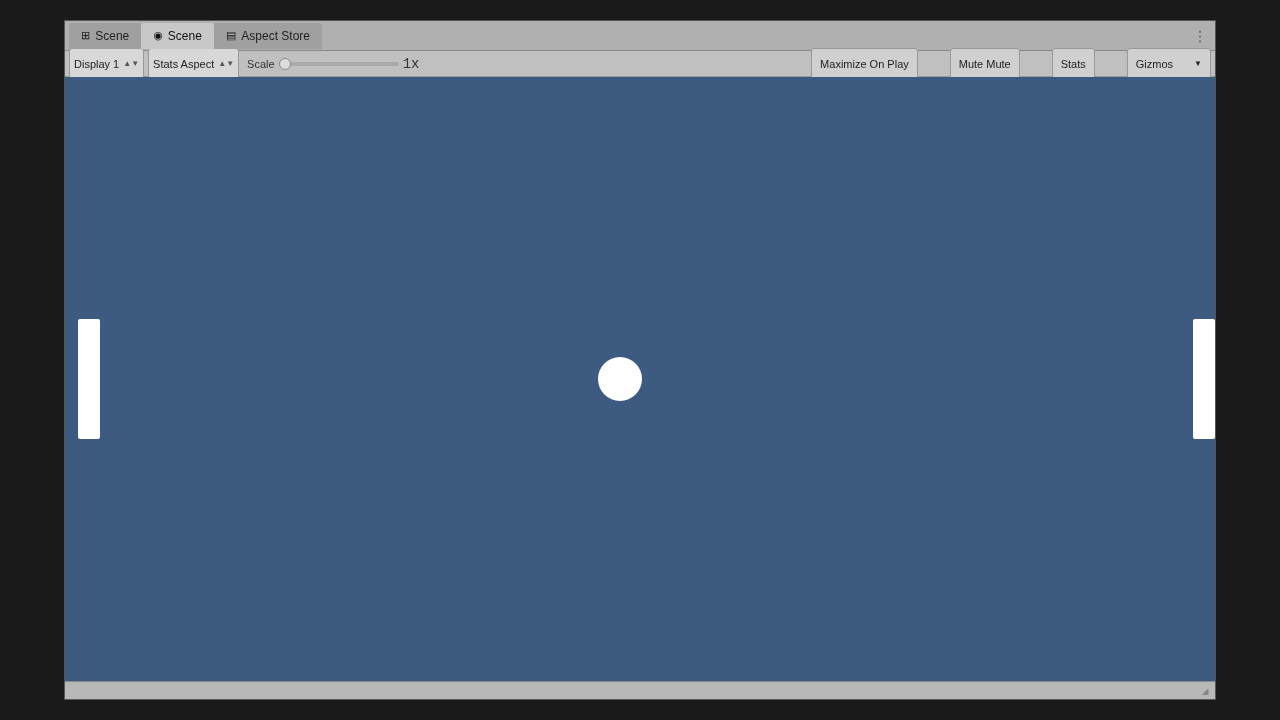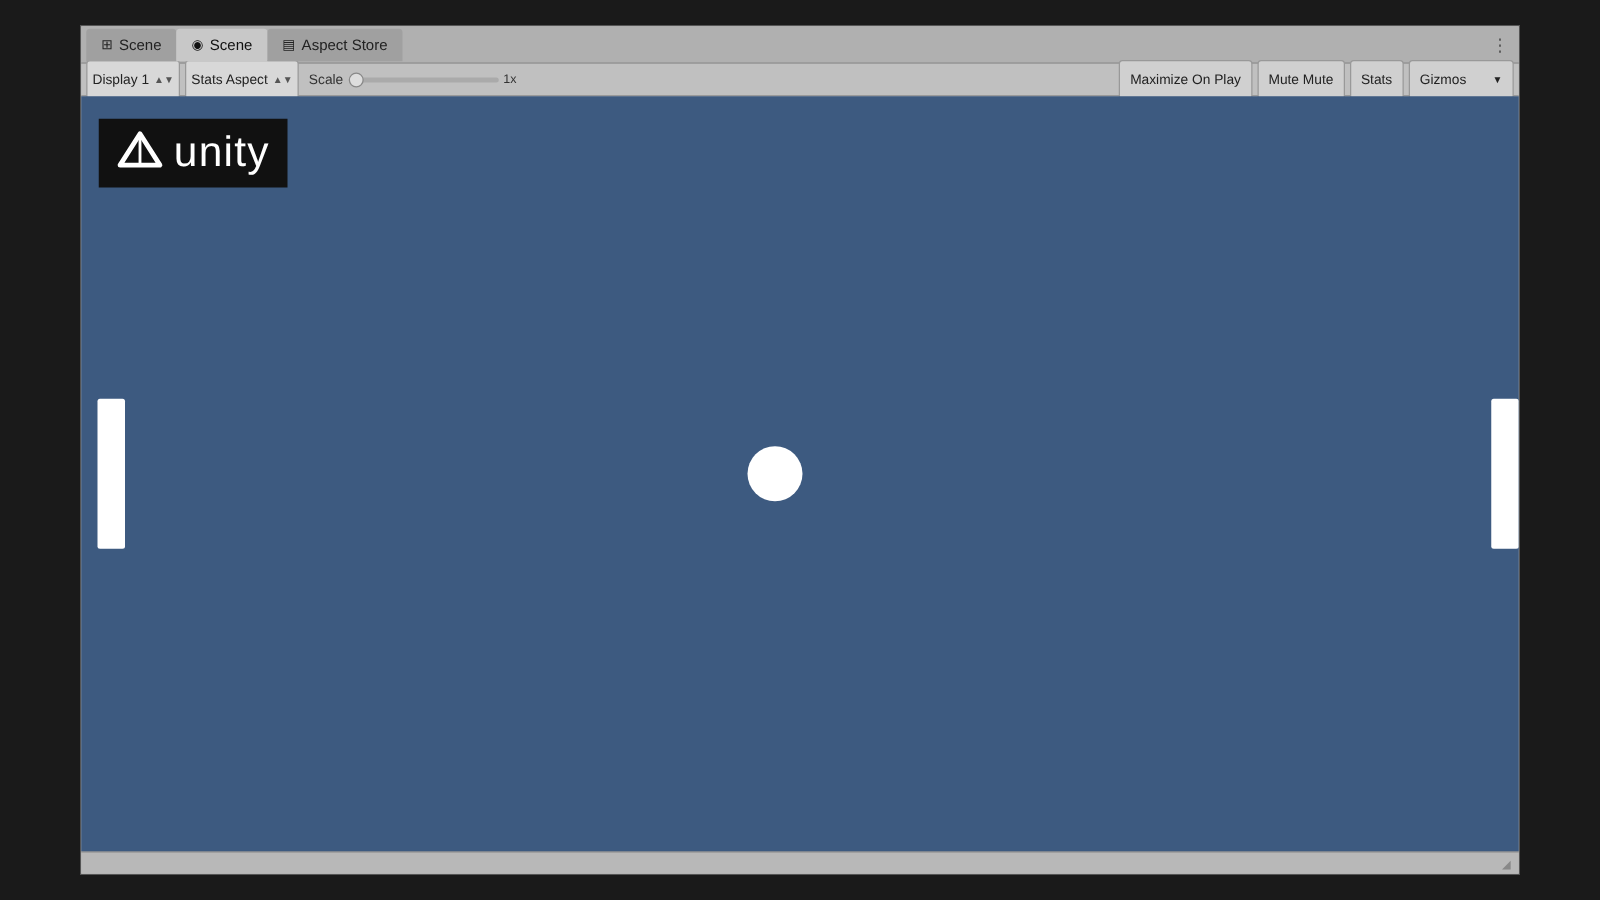--- a/index.html
+++ b/index.html
@@ -131,39 +131,41 @@
       height: 12px;
       background: #ddd;
       border: 1px solid #888;
       border-radius: 50%;
       position: absolute;
       top: -4px;
       left: 0;
     }
 
     .scale-value {
-      font-size: 10px;
+      font-size: 14px;
       color: #333;
+      font-family: Liberation Mono, monospace;
     }
 
     .toolbar-spacer {
       flex: 1;
     }
 
     .toolbar-btn {
       height: 32px;
       background: #d0d0d0;
       border: 1px solid #999;
       border-radius: 3px;
       font-size: 11px;
       color: #222;
       padding: 0 8px;
       cursor: pointer;
       display: flex;
       align-items: center;
+      margin-left: 28px;
     }
 
     .toolbar-btn.gizmos {
       display: flex;
       align-items: center;
       gap: 21px;
     }
 
     .toolbar-btn .small-arrow {
       font-size: 8px;
@@ -303,30 +305,20 @@
       <span>Stats</span>
     </div>
     <div class="toolbar-btn gizmos">
       <span>Gizmos</span>
       <span class="small-arrow">▼</span>
     </div>
   </div>
 
   <div class="game-viewport">
 
-    <div class="unity-logo">
-        <svg width="38" height="38" viewBox="0 0 100 100">
-  <polygon points="50,8 92,74 8,74" fill="none" stroke="white" stroke-width="10" stroke-linejoin="round"></polygon>
-  <line x1="50" y1="8" x2="50" y2="74" stroke="white" stroke-width="6"></line>
-  <line x1="8" y1="74" x2="29" y2="41" stroke="white" stroke-width="6"></line>
-  <line x1="92" y1="74" x2="71" y2="41" stroke="white" stroke-width="6"></line>
-</svg>
-
-      <span class="unity-logo-text">unity</span>
-    </div>
 
     <div class="paddle-left"></div>
 
     <div class="paddle-right"></div>
 
     <div class="ball"></div>
   </div>
 
   <div class="bottom-bar">
     <div class="resize-handle">◢</div>

